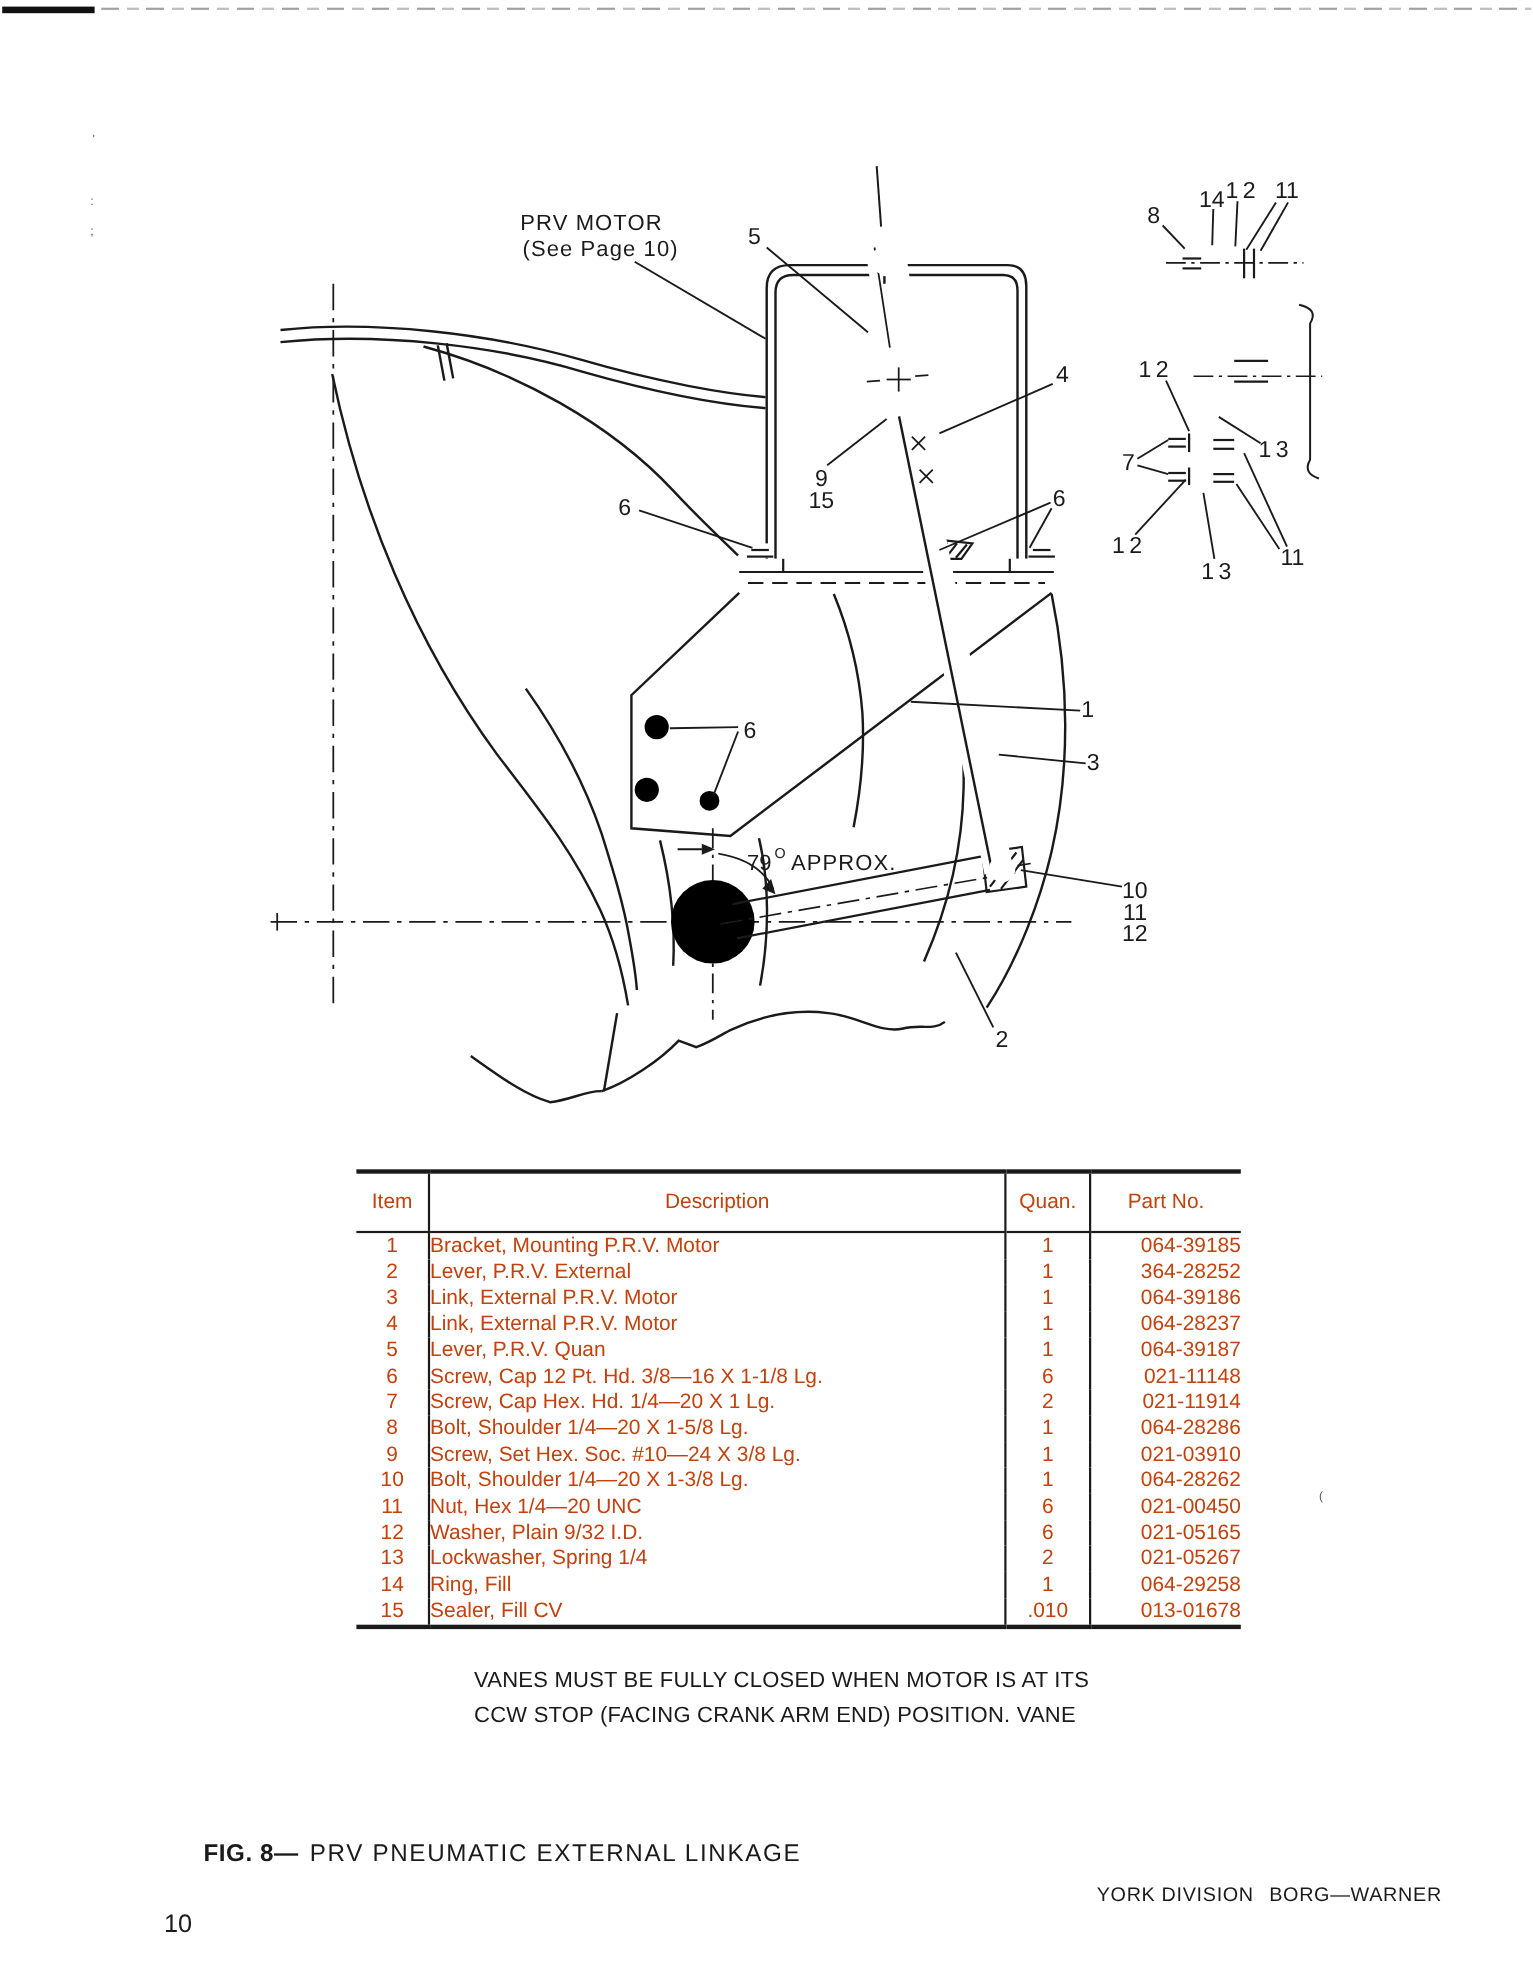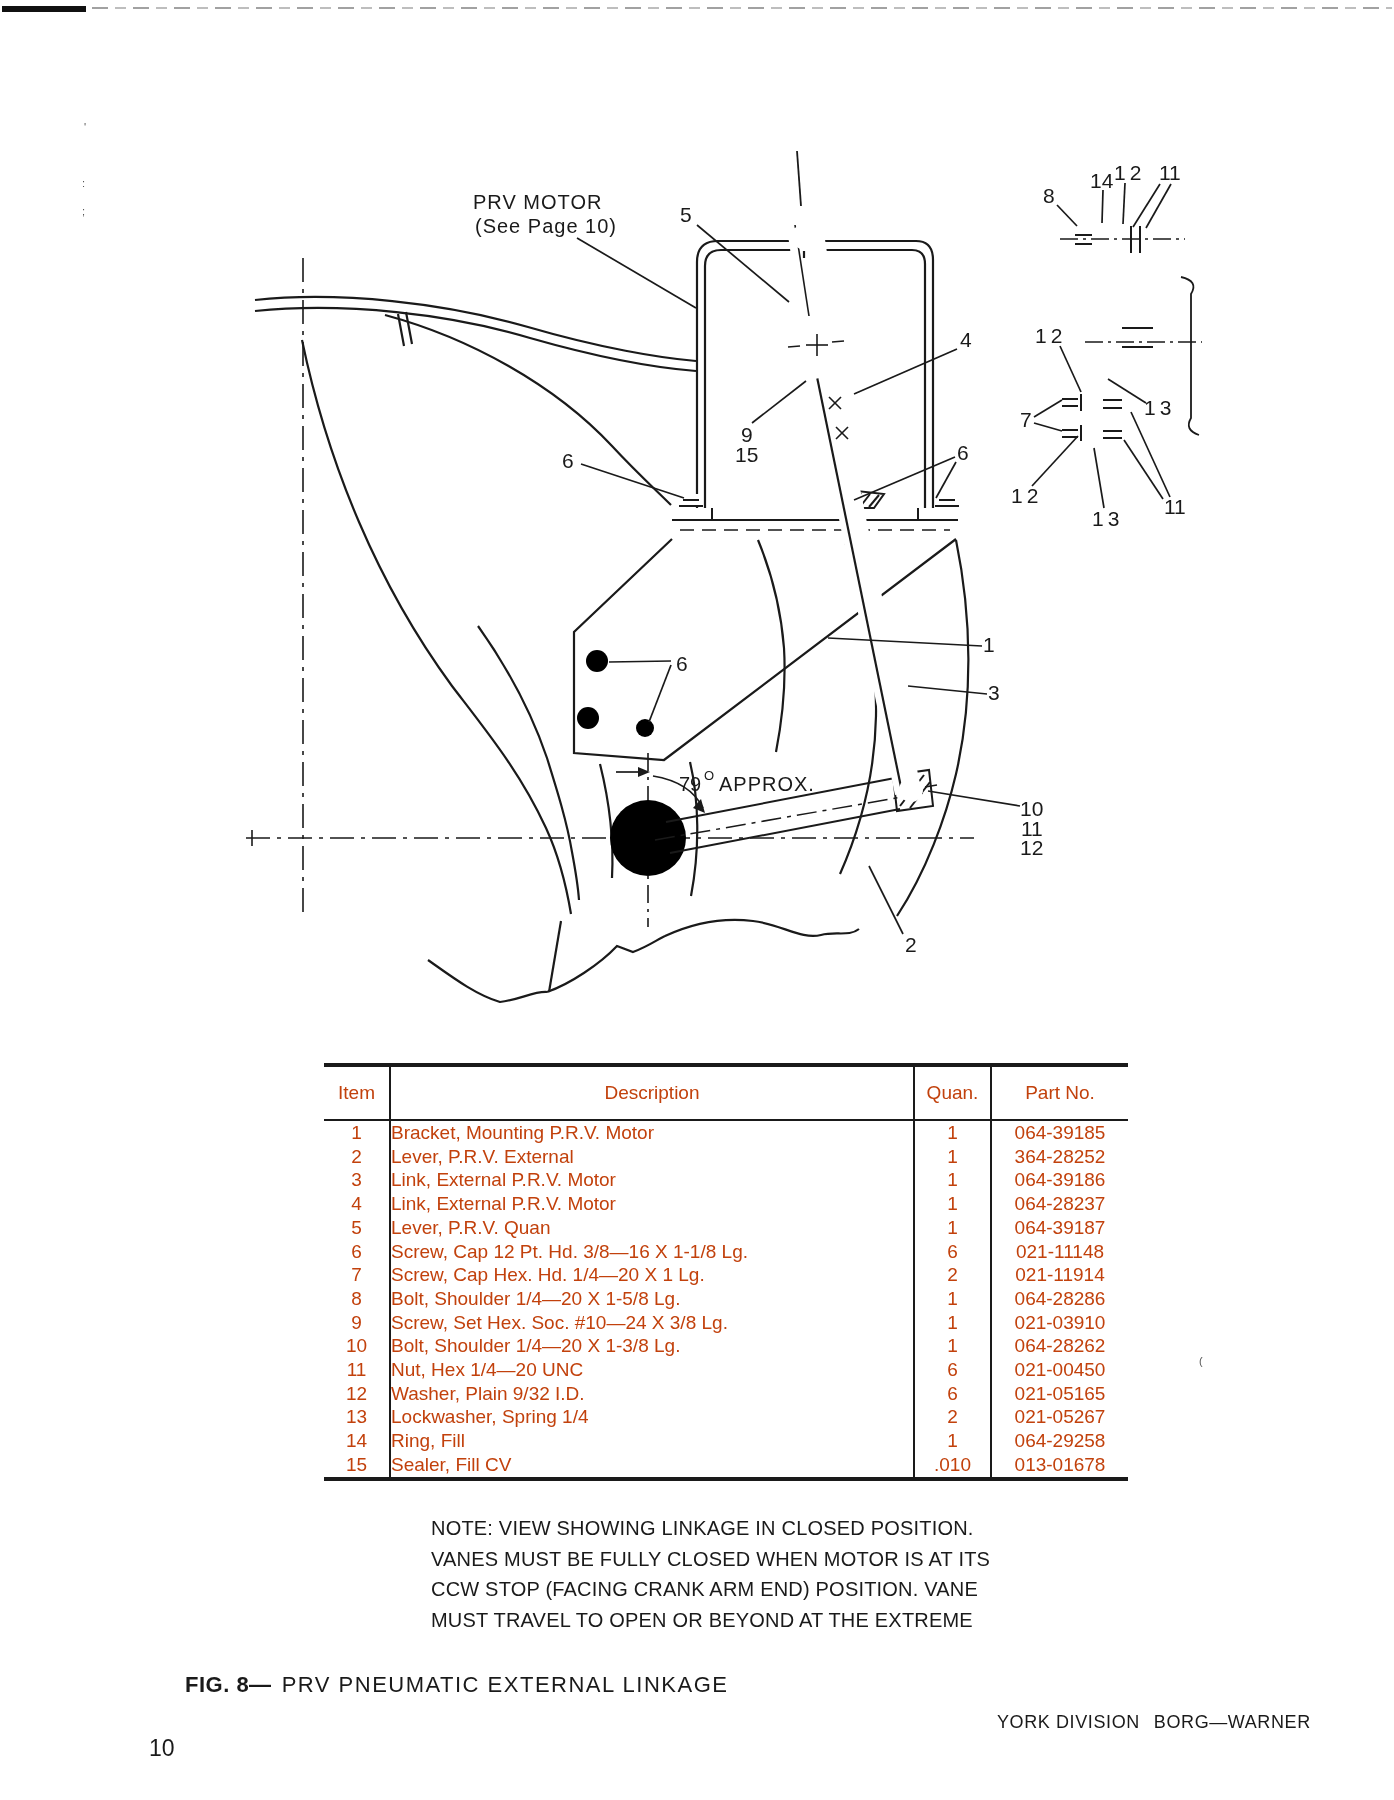--- a/index.html
+++ b/index.html
@@ -36,21 +36,21 @@
   .parts-table col.c4{width:137px}
   .parts-table th{
     font-weight:normal;height:50px;text-align:center;
     border-top:4px solid #1a1a1a;border-bottom:2px solid #1a1a1a;
   }
   .parts-table th+th,.parts-table td+td{border-left:2px solid #1a1a1a;}
   .parts-table td{height:23px;line-height:23.7px;padding:0;white-space:nowrap;overflow:hidden;}
   .parts-table td.c-item{text-align:center;}
   .parts-table td.c-desc{text-align:left;}
   .parts-table td.c-quan{text-align:center;}
-  .parts-table td.c-part{text-align:center;}
+  .parts-table td.c-part{text-align:right;}
   .parts-table tr:last-child td{border-bottom:4px solid #1a1a1a;}
 
   .note-block{
     position:absolute;left:431px;top:1513px;
     font-size:20px;line-height:30.7px;letter-spacing:.2px;white-space:nowrap;
   }
   .fig-caption{
     position:absolute;left:185px;top:1672px;font-size:22px;white-space:nowrap;
   }
   .fig-caption .prefix{font-weight:bold;letter-spacing:.5px;}
@@ -389,24 +389,22 @@
         <tr>
           <td class="c-item">15</td>
           <td class="c-desc">Sealer, Fill CV</td>
           <td class="c-quan">.010</td>
           <td class="c-part">013-01678</td>
         </tr>
       </tbody>
   </table>
 
   <div class="note-block">
-    <div>NOTE: VIEW SHOWING LINKAGE IN CLOSED POSITION.</div>
     <div>VANES MUST BE FULLY CLOSED WHEN MOTOR IS AT ITS</div>
     <div>CCW STOP (FACING CRANK ARM END) POSITION. VANE</div>
-    <div>MUST TRAVEL TO OPEN OR BEYOND AT THE EXTREME</div>
   </div>
 
   <div class="fig-caption">
     <span class="prefix">FIG. 8—</span><span class="text">PRV PNEUMATIC EXTERNAL LINKAGE</span>
   </div>
   <div class="page-number">10</div>
   <div class="footer-right">
     <span>YORK DIVISION</span><span class="sp2"></span><span>BORG—WARNER</span>
   </div>
 

